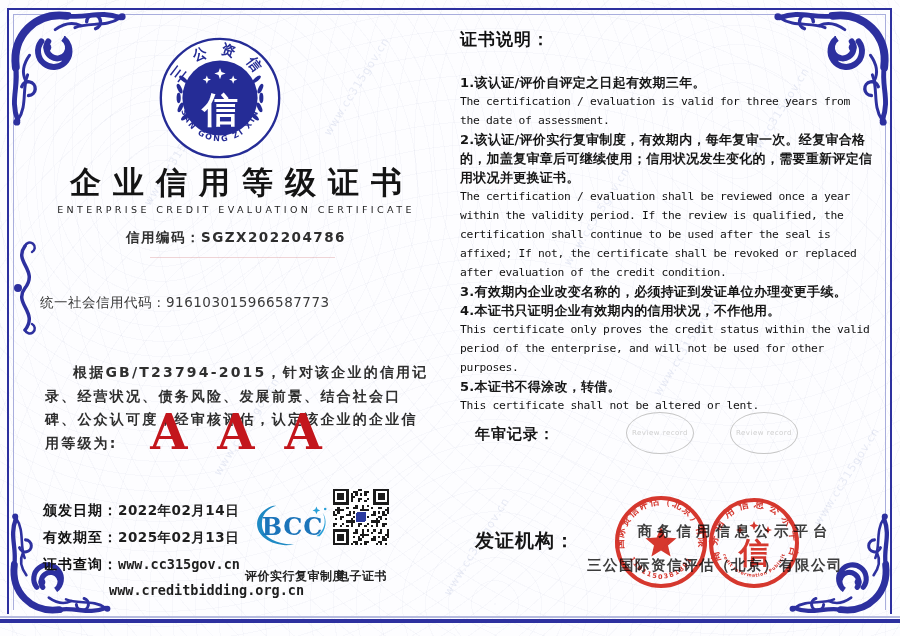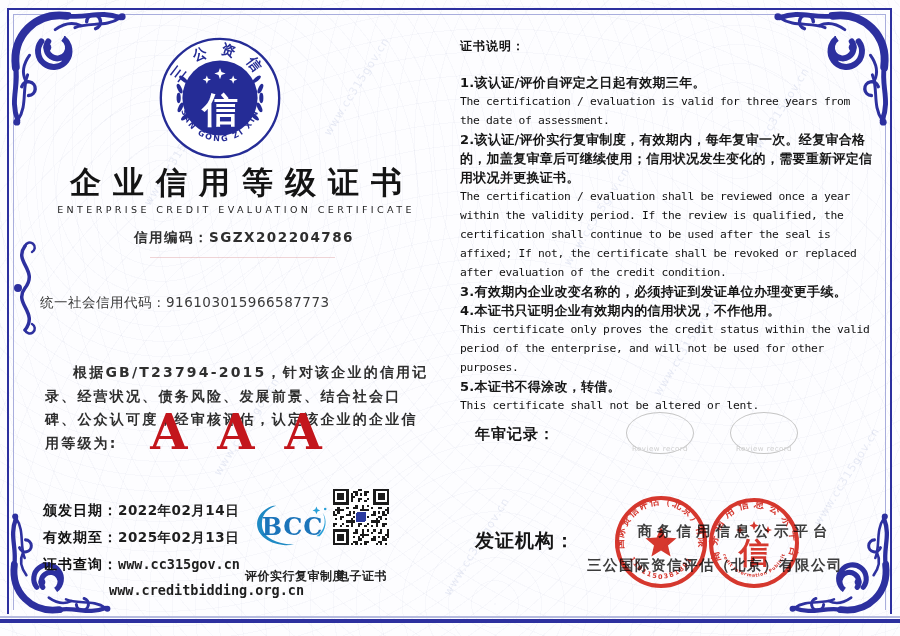--- a/index.html
+++ b/index.html
@@ -26,21 +26,21 @@
   .corner.tr{right:4px;top:4px;transform:scaleX(-1);}
   .corner.bl{left:4px;bottom:16px;transform:scaleY(-1);}
   .corner.br{right:4px;bottom:16px;transform:scale(-1,-1);}
   .edge-orn{position:absolute;left:8px;top:238px;}
   
   .logo{position:absolute;left:158px;top:36px;}
   .title{position:absolute;left:40px;top:162px;width:392px;text-align:center;
          font-size:31px;font-weight:700;letter-spacing:12px;padding-left:12px;color:#141414;box-sizing:border-box;}
   .subtitle{position:absolute;left:40px;top:204px;width:392px;text-align:center;
             font-size:9.5px;letter-spacing:3.4px;color:#1c1c1c;}
-  .credit-code{position:absolute;left:48px;top:229px;width:392px;text-align:center;
+  .credit-code{position:absolute;left:40px;top:229px;width:392px;text-align:center;
                font-size:13.5px;letter-spacing:1.5px;color:#2e2e2e;font-weight:600;}
   .company-line{position:absolute;left:150px;top:248px;width:185px;height:9px;
                 border-bottom:1px solid rgba(210,120,120,0.30);}
   .uscc{position:absolute;left:40px;top:294px;width:392px;text-align:left;
         font-size:13.5px;letter-spacing:0.5px;color:#3a3a3a;font-weight:400;}
   .statement{position:absolute;left:45px;top:321px;width:388px;font-size:14px;
              line-height:23.5px;letter-spacing:2.2px;text-indent:2em;color:#2f2f2f;font-weight:600;margin-top:40px;}
   .grade{position:absolute;left:40px;top:404px;width:392px;text-align:center;
          font-family:"DejaVu Serif",serif;font-size:48px;font-weight:700;
          letter-spacing:30px;padding-left:30px;color:#c3161c;box-sizing:border-box;}
@@ -50,30 +50,30 @@
   .meta .val{font-weight:600;letter-spacing:0.5px;}
   .meta .url{font-family:"DejaVu Sans Mono",monospace;font-weight:700;letter-spacing:0;}
   .meta .row.indent{padding-left:66px;height:25px;line-height:25px;}
   .bcc{position:absolute;left:246px;top:500px;}
   .bcc-caption{position:absolute;left:235px;top:568px;width:120px;text-align:center;
                font-size:12px;color:#222;font-weight:600;letter-spacing:0.5px;}
   .qr{position:absolute;left:333px;top:489px;background:#fff;}
   .qr-caption{position:absolute;left:330px;top:568px;width:64px;text-align:center;
               font-size:12px;color:#222;font-weight:600;letter-spacing:0.5px;}
   
-  .rc-heading{position:absolute;left:460px;top:38px;font-size:12px;font-weight:700;
+  .rc-heading{position:absolute;left:460px;top:28px;font-size:17px;font-weight:700;
               letter-spacing:1px;color:#111;}
   .instructions{position:absolute;left:460px;top:73px;width:414px;}
   .instructions .zh{font-size:13px;line-height:19px;font-weight:700;letter-spacing:0.3px;color:#161616;}
   .instructions .en{font-family:"DejaVu Sans Mono",monospace;font-size:11.3px;line-height:19px;
                     color:#111;letter-spacing:-0.3px;}
   .annual-label{position:absolute;left:475px;top:425px;font-size:15px;font-weight:700;
                 letter-spacing:1px;color:#161616;}
   .review-ellipse{position:absolute;width:66px;height:40px;border:1px solid #c6c6c6;
-                  border-radius:50%;display:flex;align-items:flex-end;justify-content:center;}
+                  border-radius:50%;display:flex;align-items:center;justify-content:center;}
   .review-ellipse span{font-size:7px;color:#cfcfcf;letter-spacing:0.5px;}
   .re1{left:626px;top:412px;} .re2{left:730px;top:412px;}
   .issuer-label{position:absolute;left:475px;top:528px;font-size:19px;font-weight:700;
                 letter-spacing:1px;color:#161616;}
   .issuer-line1{position:absolute;left:600px;top:522px;width:270px;text-align:center;
                 font-size:14.5px;letter-spacing:5px;color:#3c3c3c;font-weight:600;z-index:1;}
   .issuer-line2{position:absolute;left:565px;top:556px;width:300px;text-align:center;
                 font-size:14.5px;letter-spacing:1.5px;color:#3c3c3c;font-weight:600;z-index:1;}
   .seal{position:absolute;z-index:2;mix-blend-mode:multiply;opacity:0.93;}
   .seal1{left:613px;top:494px;} .seal2{left:707px;top:496px;}

